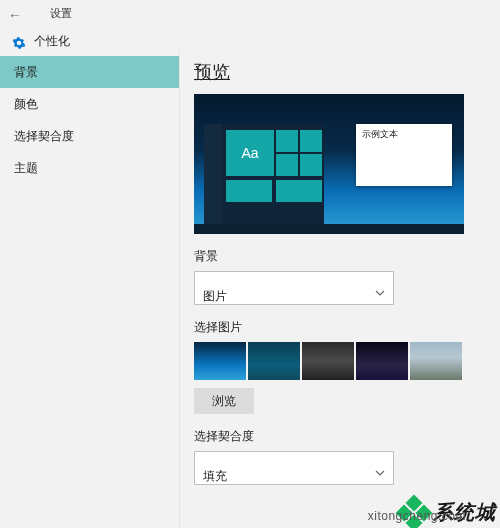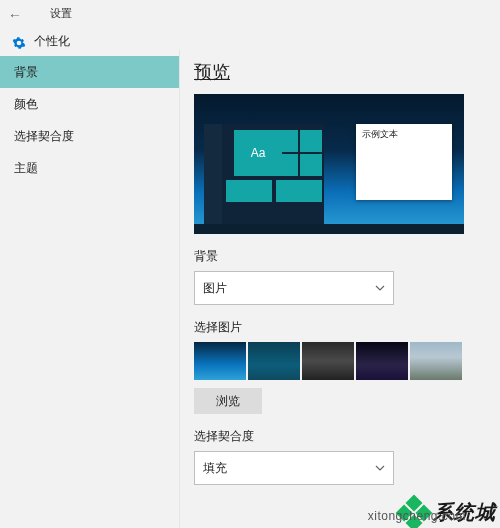--- a/index.html
+++ b/index.html
@@ -80,47 +80,47 @@
     position: absolute; left: 10px; bottom: 10px;
     width: 120px; height: 100px;
     background: #0f2438;
     display: flex;
   }
   .sm-left { width: 18px; background: #142a3e; }
   .sm-right { flex: 1; position: relative; }
   .tile {
     position: absolute; background: #14a6a6;
   }
-  .tile.big { left:4px; top:6px; width:48px; height:46px; display:flex; align-items:center; justify-content:center; color:#fff; font-size:12px;margin-left:8px;}
+  .tile.big { left:4px; top:6px; width:48px; height:46px; display:flex; align-items:center; justify-content:center; color:#fff; font-size:14px;}
   .tile.t1 { left:54px; top:6px; width:22px; height:22px; }
   .tile.t2 { left:78px; top:6px; width:22px; height:22px; }
   .tile.t3 { left:54px; top:30px; width:22px; height:22px; }
   .tile.t4 { left:78px; top:30px; width:22px; height:22px; }
   .tile.w1 { left:4px; top:56px; width:46px; height:22px; }
   .tile.w2 { left:54px; top:56px; width:46px; height:22px; }
   .preview-window {
     position: absolute; right: 12px; top: 30px;
-    width: 96px; height: 76px;
+    width: 96px; height: 62px;
     background: #fff;
     padding: 4px 6px;
     font-size: 9px; color: #222;
     box-shadow: 0 1px 4px rgba(0,0,0,0.4);
   }
 
   .label {
     font-size: 12px; color: #222;
     margin: 14px 0 6px 0;
   }
 
   
   .combo {
     width: 200px; height: 26px;
     background: #fff;
     border: 1px solid #bfbfbf;
-    display: flex; align-items: center;
+    display: flex; align-items: flex-start;
     justify-content: space-between;
     padding: 16px 8px;
     font-size: 12px; color: #222;
     cursor: pointer;
   }
   .chev { width: 10px; height: 10px; color: #666; }
 
   
   .thumbs { display: flex; gap: 2px; }
   .thumb {
@@ -129,21 +129,21 @@
     cursor: pointer;
   }
   .th1 { background: linear-gradient(180deg,#052742 0%,#0a75bf 60%,#2ea2d8 100%); }
   .th2 { background: linear-gradient(180deg,#0a3f54 0%,#0c5d7a 60%,#0f4a60 100%); }
   .th3 { background: linear-gradient(180deg,#2a2a2a 0%,#4a4a4a 50%,#222 100%); }
   .th4 { background: linear-gradient(180deg,#060616 0%,#2a2348 60%,#1a1038 100%); }
   .th5 { background: linear-gradient(180deg,#9fb8c8 0%,#b8c8d2 40%,#6a7a6c 100%); }
 
   .browse-btn {
     margin-top: 8px;
-    width: 68px; height: 26px;
+    width: 60px; height: 26px;
     background: #dcdcdc;
     border: none;
     font-size: 12px; color: #222;
     cursor: pointer;
     text-align: center;
   }
 
   
   .watermark {
     position: absolute;

